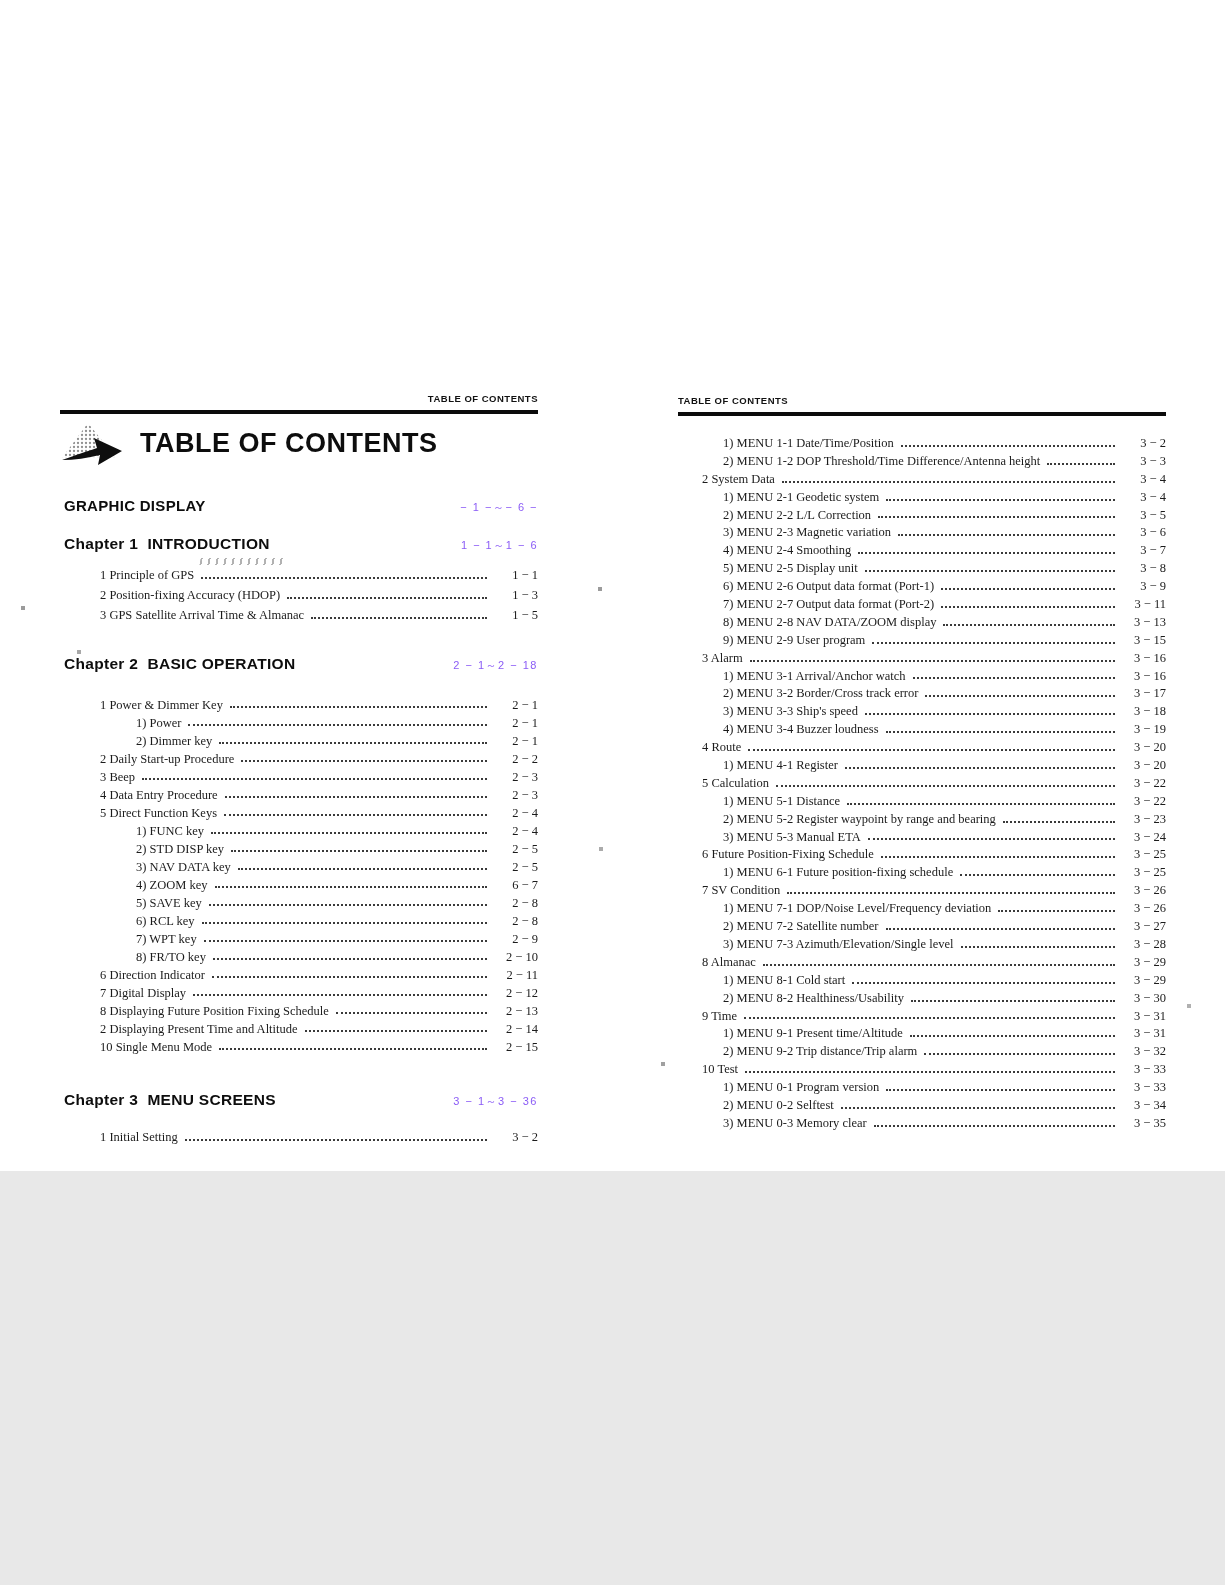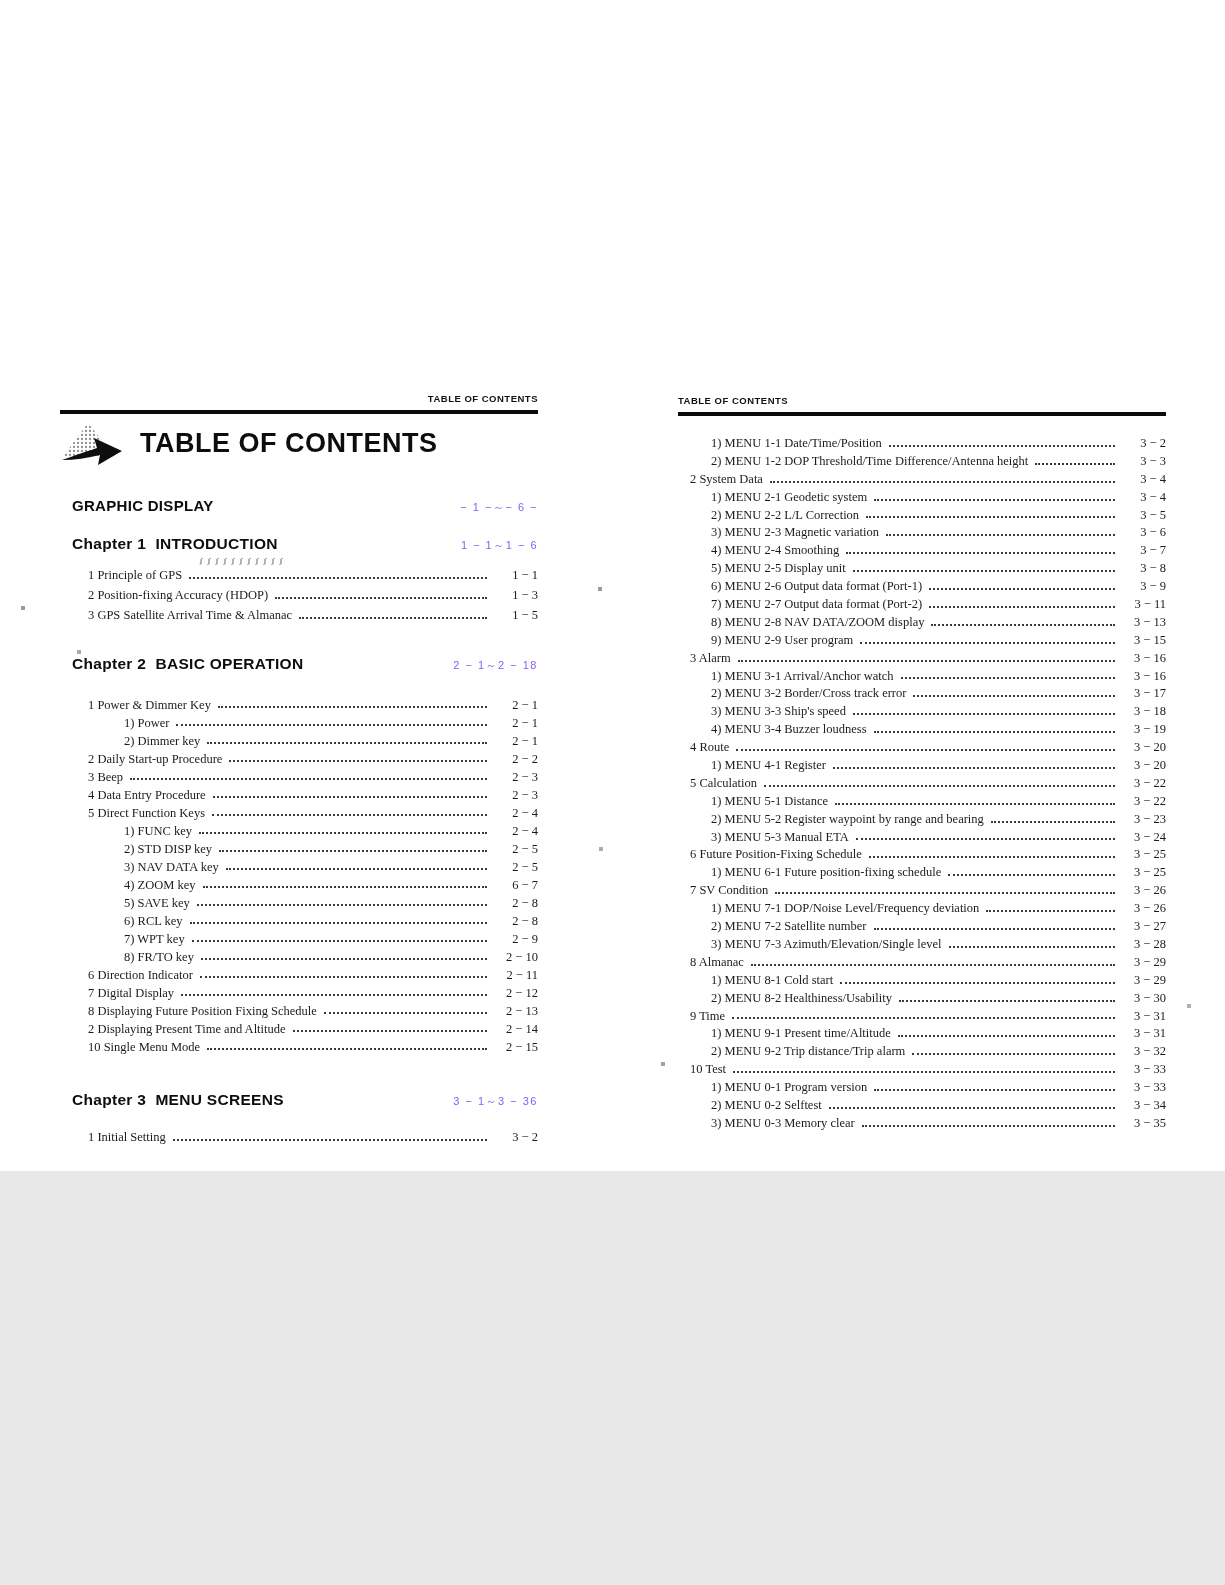--- a/index.html
+++ b/index.html
@@ -27,36 +27,36 @@
 
   
   .title-row{position:absolute;left:0;top:28px;display:flex;align-items:center;gap:16px;}
   .logo{width:64px;height:44px;flex:0 0 auto;}
   .doc-title{
     font-family:"Liberation Sans", sans-serif;
     font-size:27px;font-weight:bold;letter-spacing:.5px;color:#0d0d0d;white-space:nowrap;
   }
 
   
-  .sec{position:absolute;left:12px;right:0;display:flex;justify-content:space-between;align-items:baseline;}
+  .sec{position:absolute;left:4px;right:0;display:flex;justify-content:space-between;align-items:baseline;}
   .sec-heading{
     font-family:"Liberation Sans", sans-serif;
     font-weight:bold;font-size:15.5px;letter-spacing:.3px;color:#0d0d0d;white-space:pre;
   }
   .sec-range{
     font-family:"Liberation Sans", sans-serif;
     font-size:11px;font-weight:normal;letter-spacing:1.5px;color:#8b5cf6;white-space:nowrap;
   }
   .sec-graphic{top:104px;}
   .sec-ch1{top:142px;}
   .sec-ch2{top:262px;}
   .sec-ch3{top:698px;}
 
   
-  .toc-list{position:absolute;left:0;right:0;}
+  .toc-list{position:absolute;left:12px;right:0;}
   .list-ch1{top:172px;}
   .list-ch2{top:303px;}
   .list-ch3{top:734px;}
   .rp .toc-list{top:42px;}
 
   .toc-row{display:flex;height:20px;line-height:20px;font-size:12.5px;}
   .rp .toc-row{height:17.9px;line-height:17.9px;}
   .lp .lvl0{padding-left:28px;}
   .lp .lvl1{padding-left:64px;}
   .rp .lvl0{padding-left:12px;}

